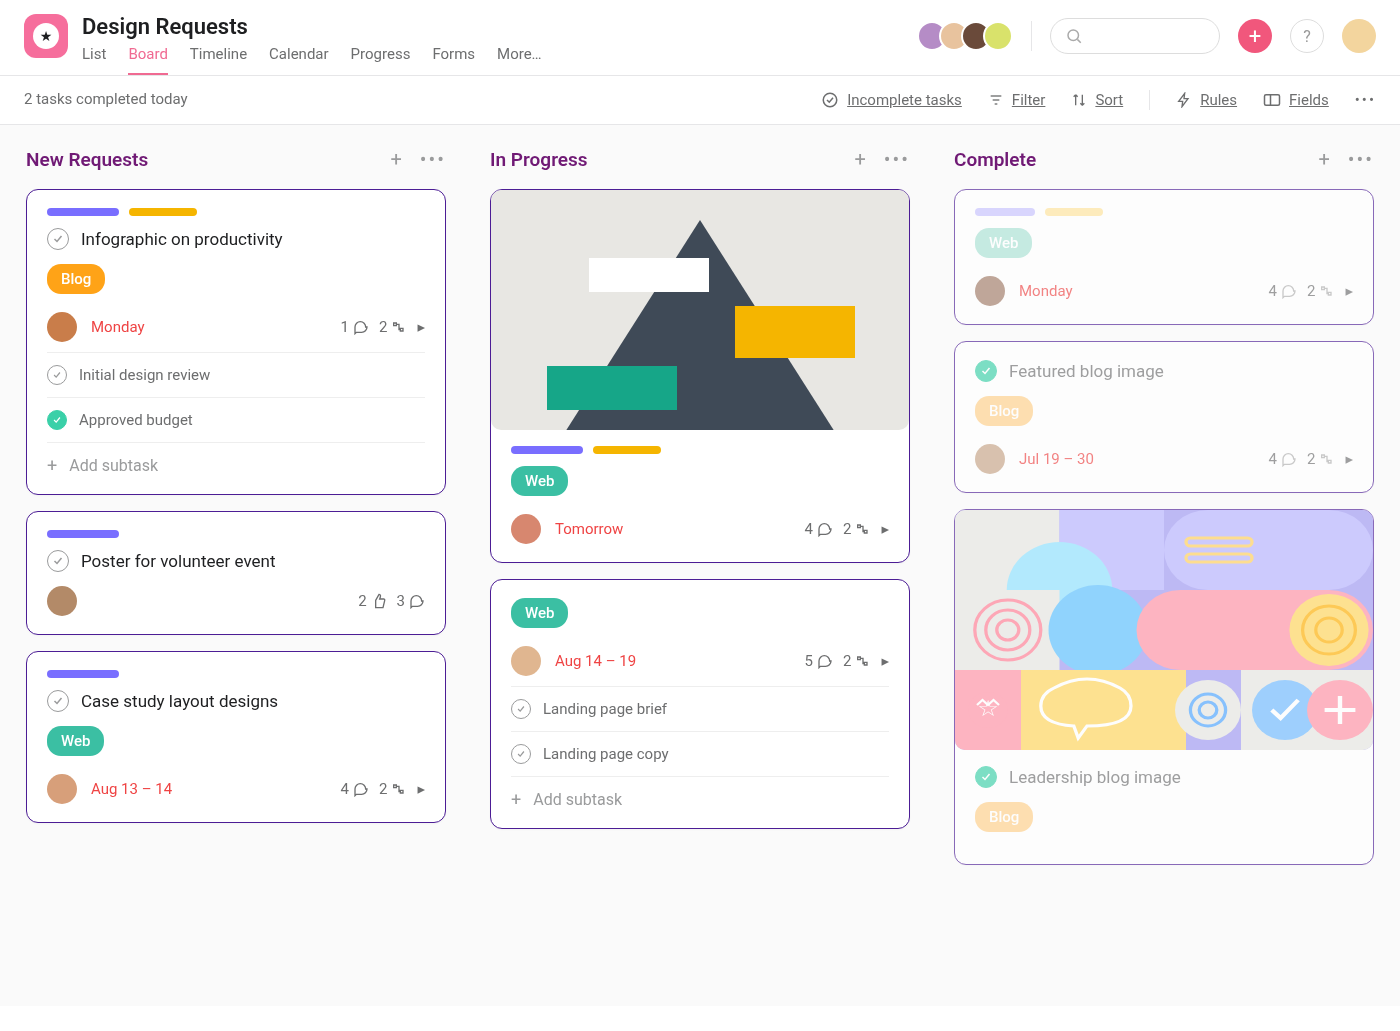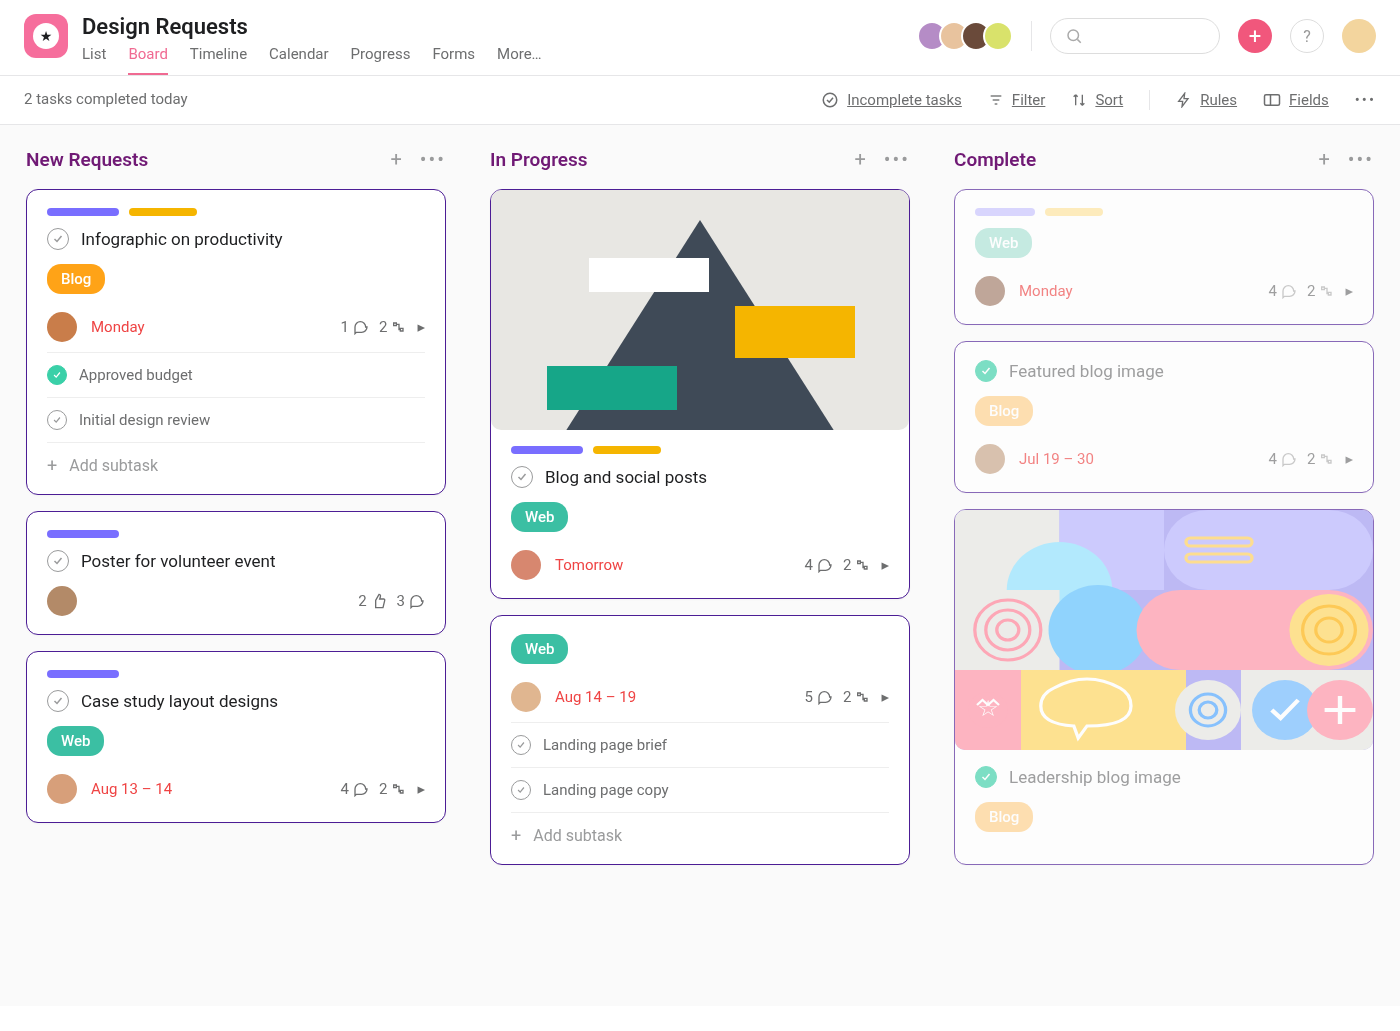--- a/index.html
+++ b/index.html
@@ -298,34 +298,34 @@
             <span>2</span>
             <svg width="16" height="16" viewBox="0 0 24 24" fill="none" stroke="#6d6e6f" stroke-width="2">
                 <path d="M4 6h4v4H4zM14 14h4v4h-4zM8 8h4v8h2"></path>
               </svg>
           </div>
           <span class="caret">▸</span>
         </div>
       </div>
       <div class="subtasks">
         <div class="sub-row">
+          <div class="check">
+            <svg width="10" height="10" viewBox="0 0 24 24" fill="none" stroke="#9a9b9c" stroke-width="3">
+                <path d="M5 12l5 5 9-11"></path>
+              </svg>
+          </div>
+          <span>Initial design review</span>
+        </div>
+        <div class="sub-row">
           <div class="check done">
             <svg width="10" height="10" viewBox="0 0 24 24" fill="none" stroke="#fff" stroke-width="3">
                 <path d="M5 12l5 5 9-11"></path>
               </svg>
           </div>
           <span>Approved budget</span>
-        </div>
-        <div class="sub-row">
-          <div class="check">
-            <svg width="10" height="10" viewBox="0 0 24 24" fill="none" stroke="#9a9b9c" stroke-width="3">
-                <path d="M5 12l5 5 9-11"></path>
-              </svg>
-          </div>
-          <span>Initial design review</span>
         </div>
         <div class="add-sub">
           <span style="font-size:18px;">+</span>
           <span>Add subtask</span>
         </div>
       </div>
     </div>
 
     <div class="card">
       <div class="pills">
@@ -409,28 +409,20 @@
     <div class="card">
       <div class="cover-img">
         <div class="mountain"></div>
         <div class="block white"></div>
         <div class="block yellow"></div>
         <div class="block teal"></div>
       </div>
       <div class="pills">
         <div class="pill purple"></div>
         <div class="pill yellow"></div>
-      </div>
-      <div class="task-row">
-        <div class="check">
-          <svg width="12" height="12" viewBox="0 0 24 24" fill="none" stroke="#9a9b9c" stroke-width="3">
-              <path d="M5 12l5 5 9-11"></path>
-            </svg>
-        </div>
-        <div class="task-title">Blog and social posts</div>
       </div>
       <span class="tag teal">Web</span>
       <div class="card-footer">
         <div class="footer-left">
           <div class="assignee" style="background:#d7876f"></div>
           <div class="due">Tomorrow</div>
         </div>
         <div class="footer-right">
           <div class="stat">
               <span>4</span>

